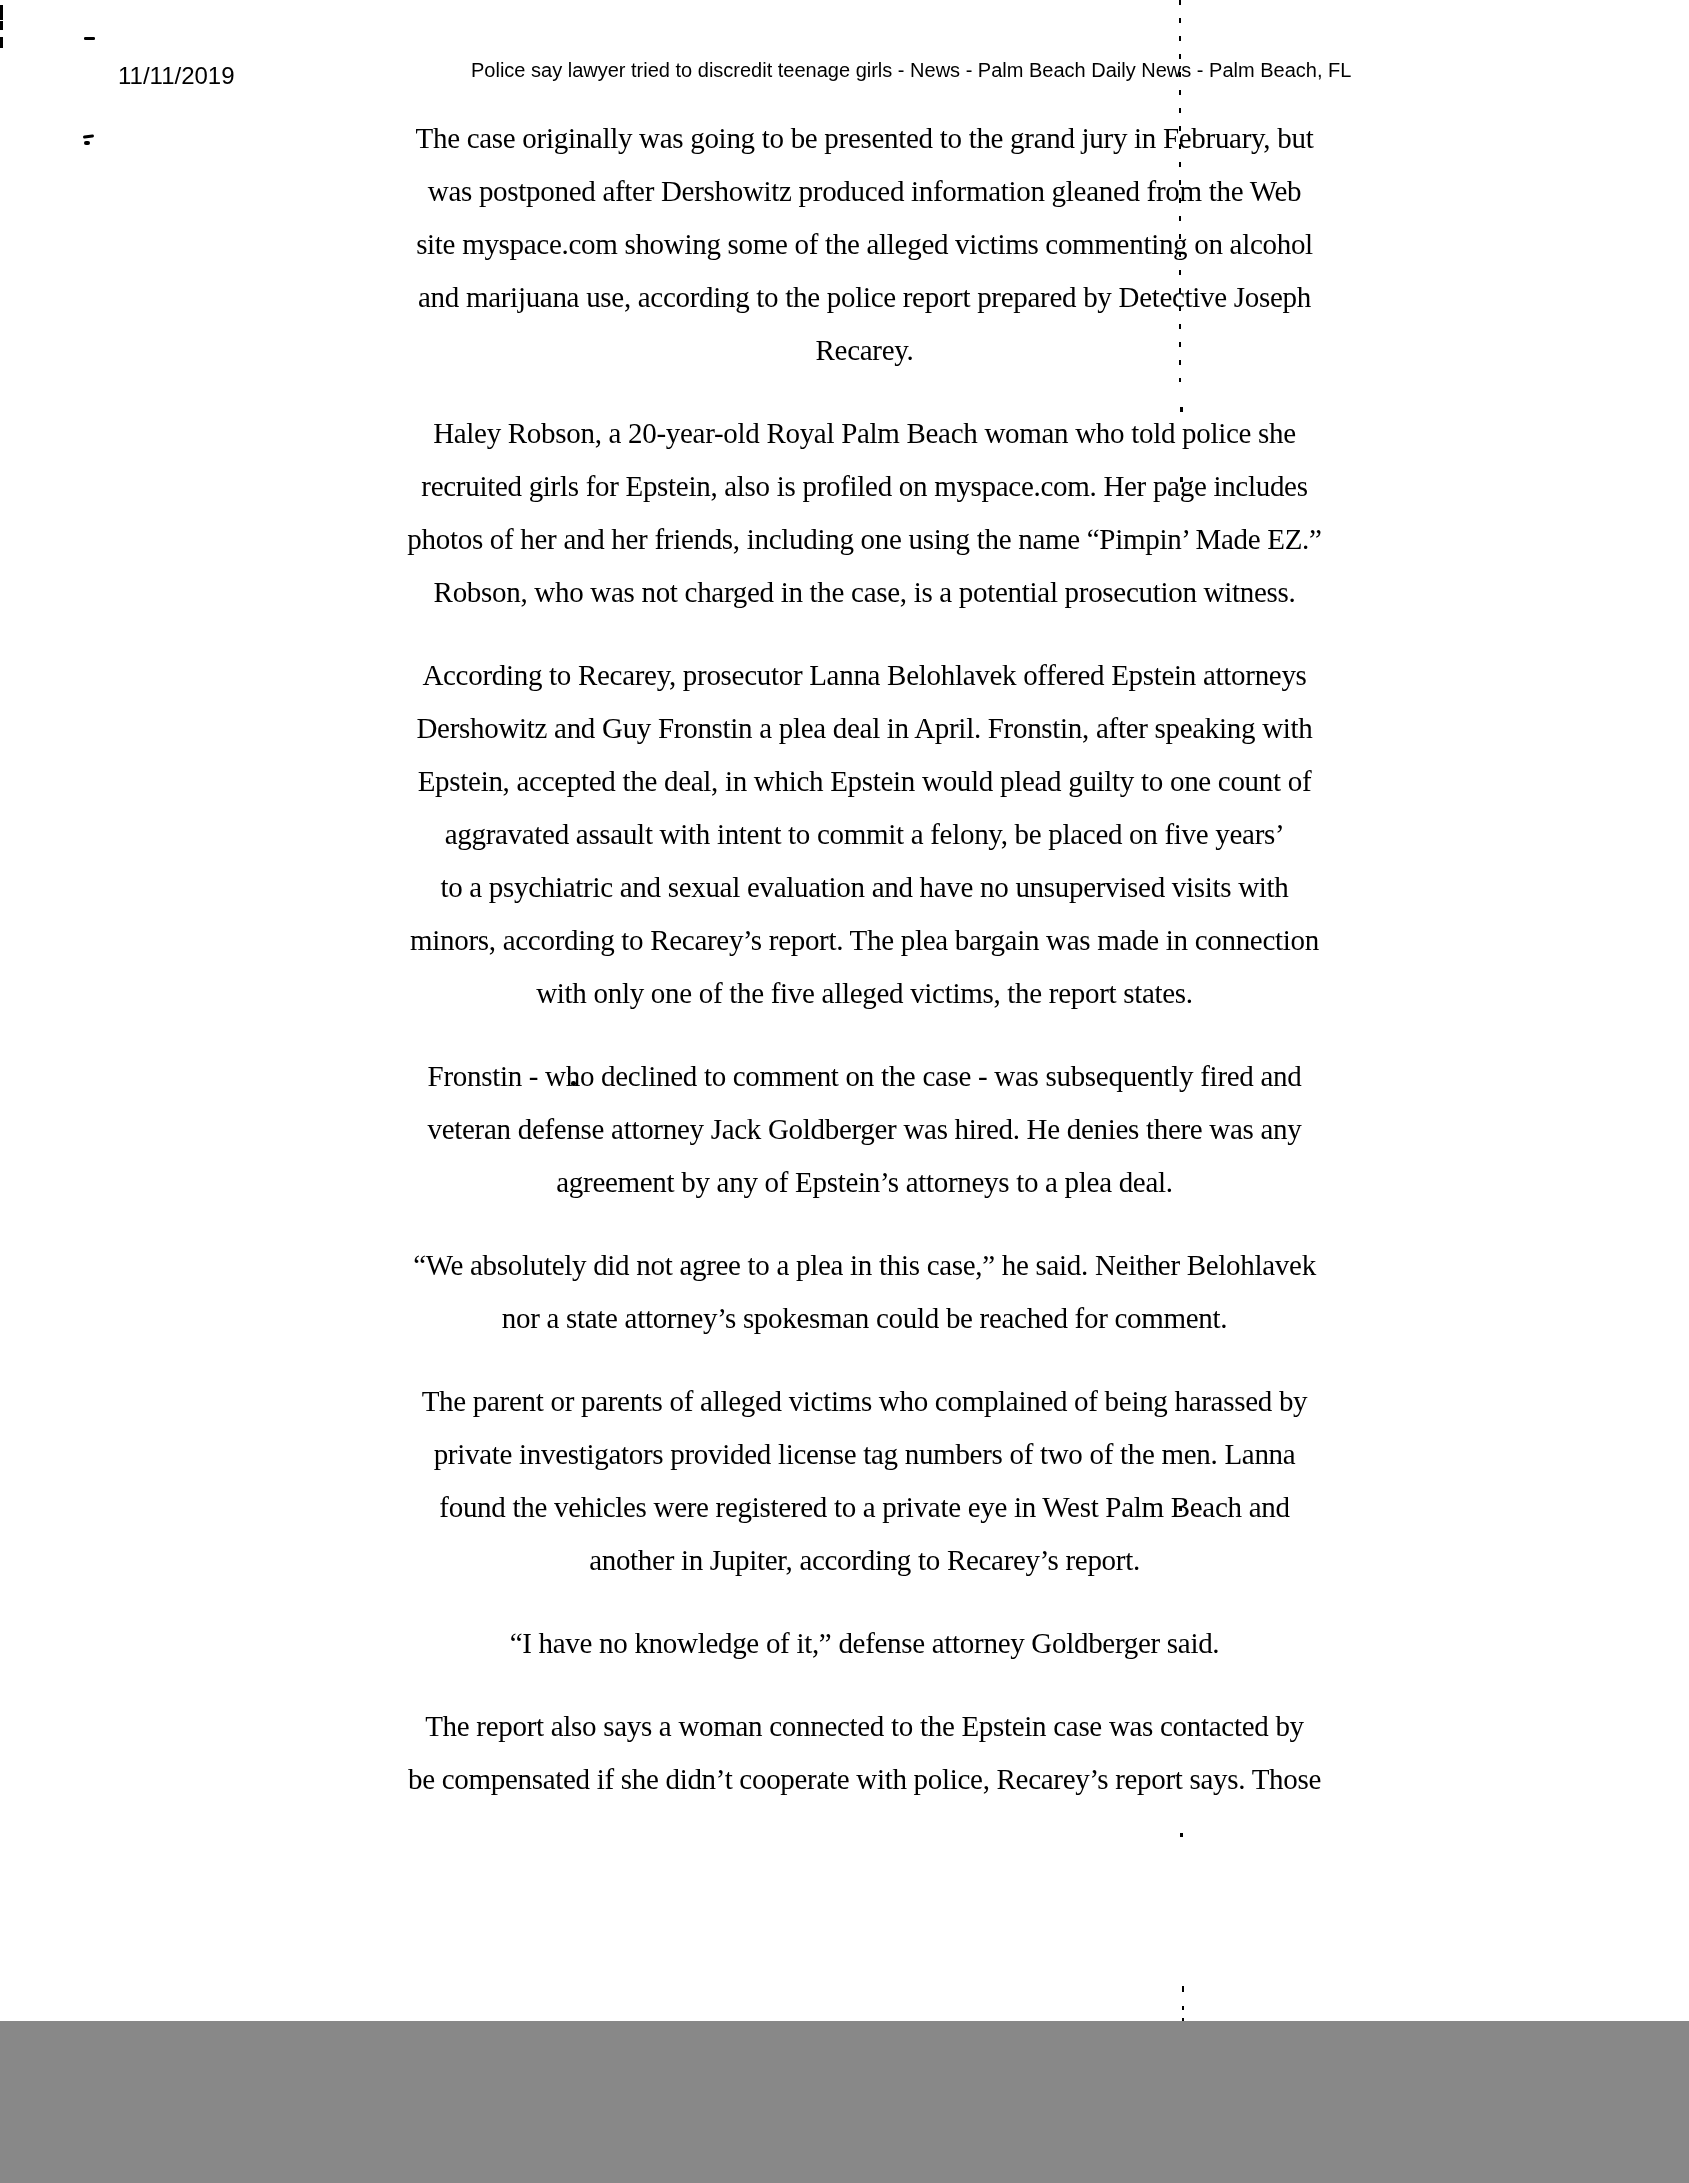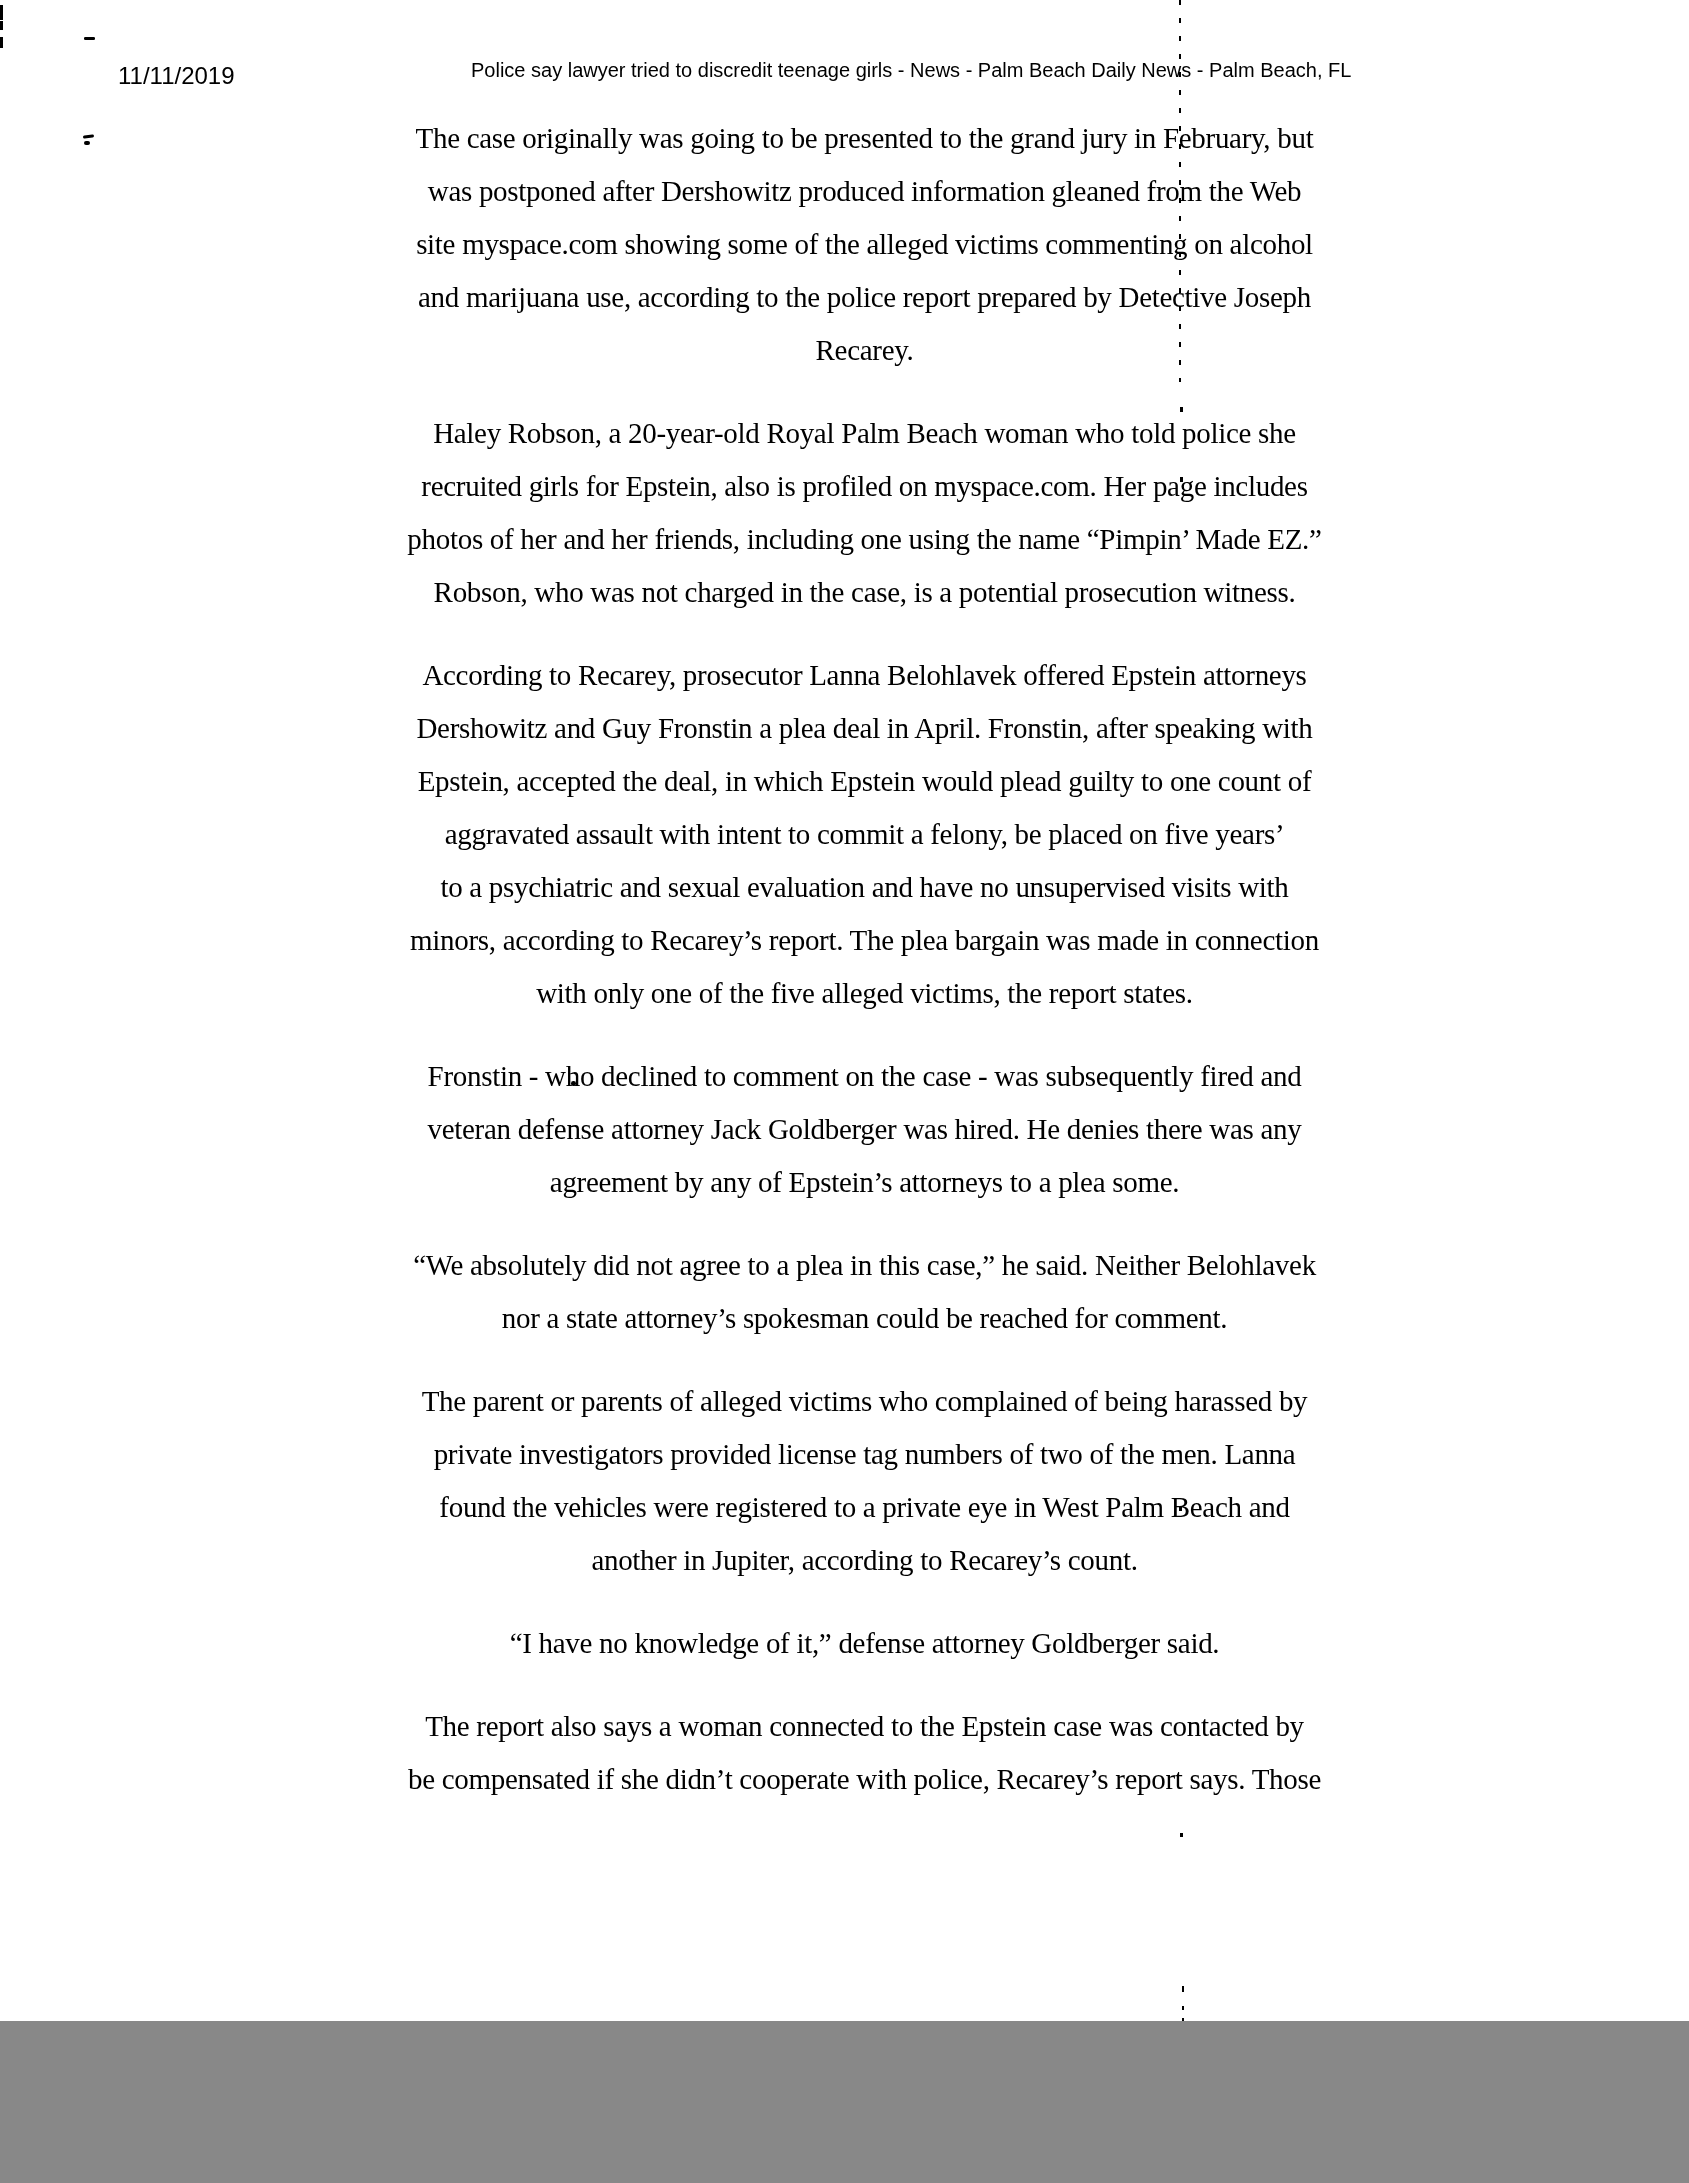--- a/index.html
+++ b/index.html
@@ -138,31 +138,31 @@
         <div class="line">Dershowitz and Guy Fronstin a plea deal in April. Fronstin, after speaking with</div>
         <div class="line">Epstein, accepted the deal, in which Epstein would plead guilty to one count of</div>
         <div class="line">aggravated assault with intent to commit a felony, be placed on five years’</div>
         <div class="line">to a psychiatric and sexual evaluation and have no unsupervised visits with</div>
         <div class="line">minors, according to Recarey’s report. The plea bargain was made in connection</div>
         <div class="line">with only one of the five alleged victims, the report states.</div>
       </div>
       <div class="paragraph">
         <div class="line">Fronstin - who declined to comment on the case - was subsequently fired and</div>
         <div class="line">veteran defense attorney Jack Goldberger was hired. He denies there was any</div>
-        <div class="line">agreement by any of Epstein’s attorneys to a plea some.</div>
+        <div class="line">agreement by any of Epstein’s attorneys to a plea deal.</div>
       </div>
       <div class="paragraph">
         <div class="line">“We absolutely did not agree to a plea in this case,” he said. Neither Belohlavek</div>
         <div class="line">nor a state attorney’s spokesman could be reached for comment.</div>
       </div>
       <div class="paragraph">
         <div class="line">The parent or parents of alleged victims who complained of being harassed by</div>
         <div class="line">private investigators provided license tag numbers of two of the men. Lanna</div>
         <div class="line">found the vehicles were registered to a private eye in West Palm Beach and</div>
-        <div class="line">another in Jupiter, according to Recarey’s count.</div>
+        <div class="line">another in Jupiter, according to Recarey’s report.</div>
       </div>
       <div class="paragraph">
         <div class="line">“I have no knowledge of it,” defense attorney Goldberger said.</div>
       </div>
       <div class="paragraph">
         <div class="line">The report also says a woman connected to the Epstein case was contacted by</div>
         <div class="line">be compensated if she didn’t cooperate with police, Recarey’s report says. Those</div>
       </div>
     </div>
 

